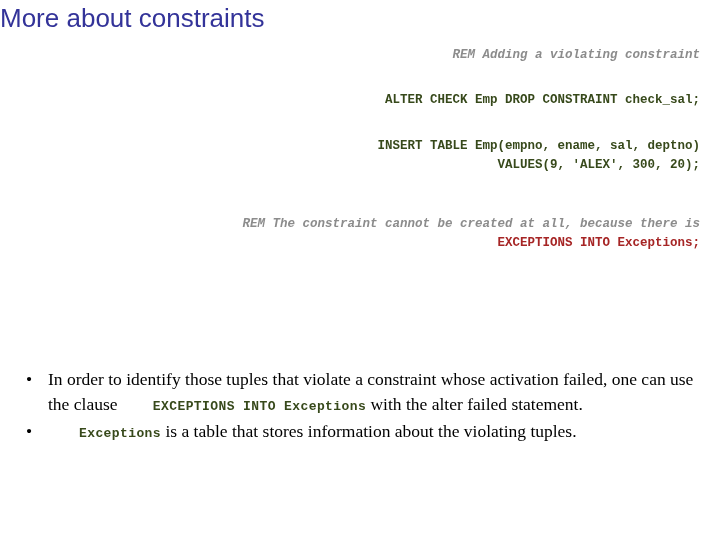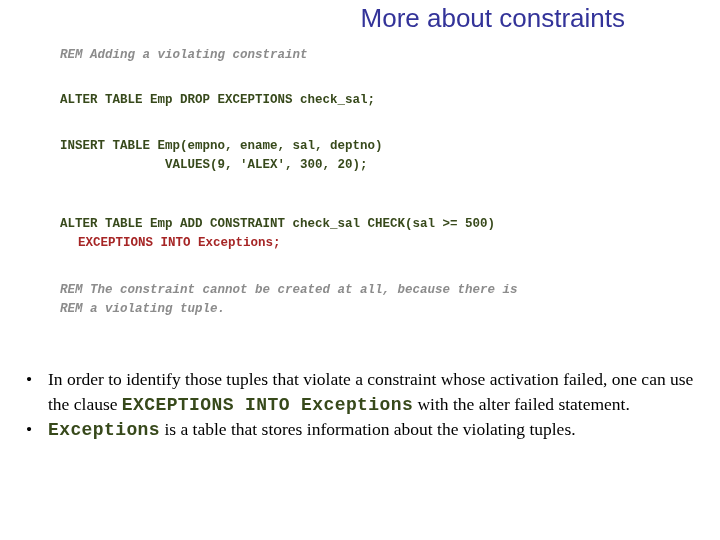--- a/index.html
+++ b/index.html
@@ -20,21 +20,21 @@
     height: 540px;
     background: #ffffff;
   }
 
   
   .slide-title {
     position: absolute;
     left: 0;
     top: 3px;
     width: 625px;
-    text-align: right;
+    text-align: left;
     font-family: "Liberation Sans", sans-serif;
     font-size: 26px;
     line-height: 30px;
     letter-spacing: 0px;
     color: #333399;
     white-space: nowrap;
   }
 
   
   .code-block {
@@ -42,20 +42,21 @@
     left: 60px;
     top: 46px;
     width: 640px;
     font-family: "Liberation Mono", "DejaVu Sans Mono", monospace;
     font-size: 12.5px;
   }
   .code-line {
     white-space: pre;
     line-height: 19px;
     height: 19px;
+    text-align: right;
   }
   .code-line.rem {
     color: #8c8c8c;
     font-style: italic;
     font-weight: bold;
   }
   .code-line.sql {
     color: #37491b;
     font-weight: bold;
   }
@@ -90,48 +91,47 @@
     position: absolute;
     left: 10px;
     top: 0;
     font-size: 17.5px;
     line-height: 24.5px;
     color: #000000;
   }
   code.inline {
     font-family: "Liberation Mono", "DejaVu Sans Mono", monospace;
     font-weight: bold;
-    font-size: 18px;
+    font-size: 13px;
     color: #37491b;
     letter-spacing: 0.4px;
+    margin-left: 31px;
   }
 </style>
 </head>
 <body>
 
 <div class="slide">
 
   <div class="slide-title">More about constraints</div>
 
   <div class="code-block">
     <div class="code-line rem sp-after-rem">REM Adding a violating constraint</div>
 
-    <div class="code-line sql sp-after-alter">ALTER TABLE Emp DROP EXCEPTIONS check_sal;</div>
+    <div class="code-line sql sp-after-alter">ALTER CHECK Emp DROP CONSTRAINT check_sal;</div>
 
     <div class="code-line sql">INSERT TABLE Emp(empno, ename, sal, deptno)</div>
 
     <div class="code-line sql indent-vals sp-after-vals">VALUES(9, 'ALEX', 300, 20);</div>
 
-    <div class="code-line sql">ALTER TABLE Emp ADD CONSTRAINT check_sal CHECK(sal &gt;= 500)</div>
+
+    <div class="code-line rem">REM The constraint cannot be created at all, because there is</div>
 
     <div class="code-line err indent-exc sp-after-exc">EXCEPTIONS INTO Exceptions;</div>
 
-    <div class="code-line rem">REM The constraint cannot be created at all, because there is</div>
-
-    <div class="code-line rem">REM a violating tuple.</div>
   </div>
 
   <div class="bullets">
 
     <div class="bullet">
       <span class="bullet-dot">•</span>
       <span>In order to identify those tuples that violate a constraint whose activation failed, one can use the clause </span><code class="inline">EXCEPTIONS INTO Exceptions</code><span> with the alter failed statement.</span>
     </div>
 
     <div class="bullet">

